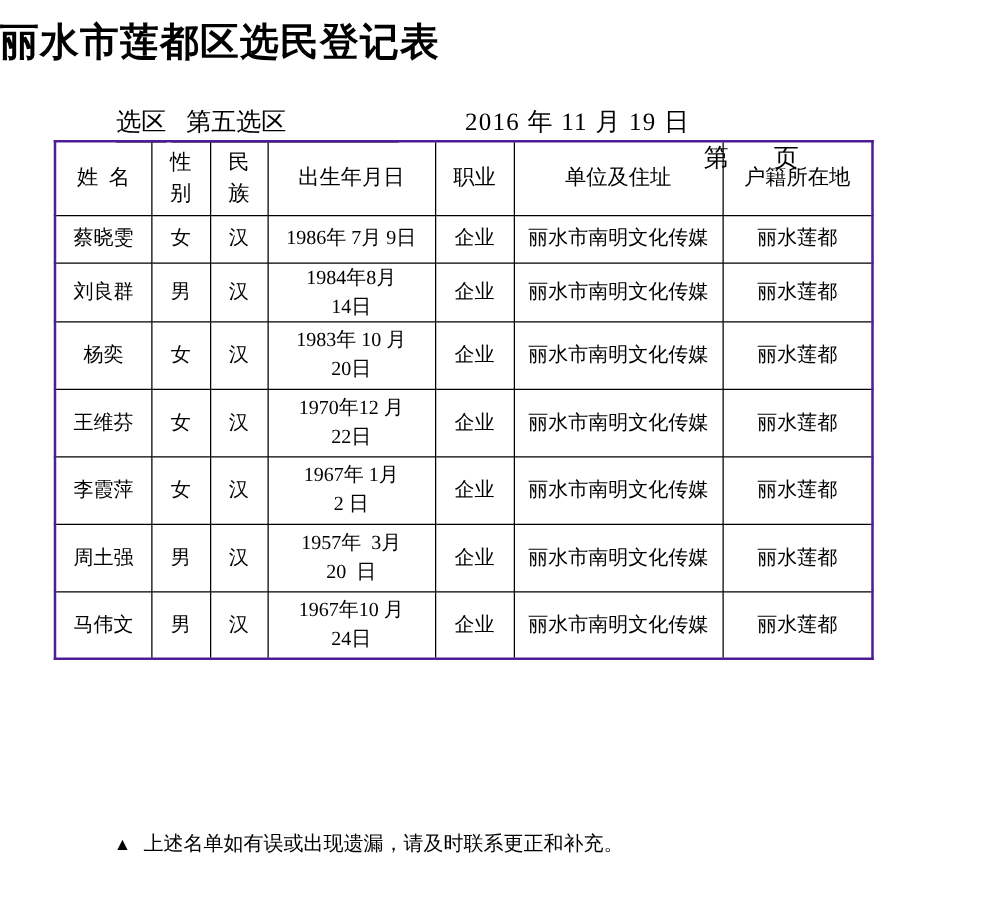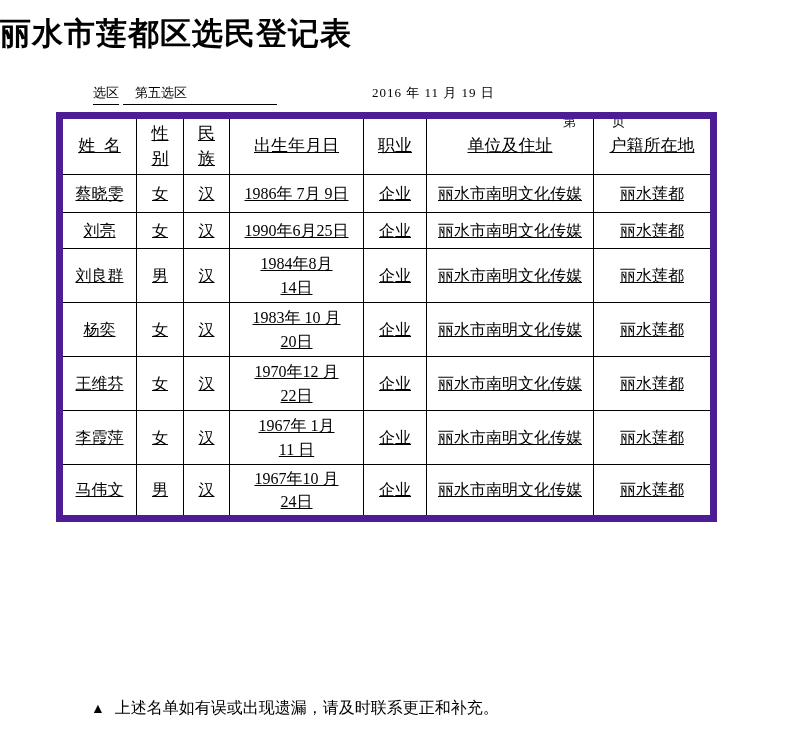--- a/index.html
+++ b/index.html
@@ -25,21 +25,21 @@
     font-weight: bold;
     letter-spacing: 1px;
     font-family: "Liberation Sans", "DejaVu Sans", sans-serif;
   }
   .info-line {
     position: absolute;
     top: 84px;
     left: 0;
     width: 100%;
     height: 26px;
-    font-size: 13px;
+    font-size: 20px;
   }
   .district {
     position: absolute;
     left: 93px;
     top: 0;
   }
   .u-label {
     display: inline-block;
     border-bottom: 1px solid #000;
     padding-bottom: 2px;
@@ -61,27 +61,26 @@
     left: 563px;
     top: 0;
     margin-top: 29px;
   }
   .page-gap {
     display: inline-block;
     width: 36px;
   }
   table.voter-table {
     position: absolute;
-    left: 56px;
+    left: 43px;
     top: 112px;
     width: 654px;
     border-collapse: collapse;
     table-layout: fixed;
-    border: 7px solid #4c1d95;
-    text-decoration: underline;
+    border: 2px solid #4c1d95;
   }
   .voter-table th,
   .voter-table td {
     border: 1px solid #000;
     text-align: center;
     vertical-align: middle;
     padding: 0 2px;
     font-weight: normal;
     font-size: 16px;
     line-height: 1.45;
@@ -93,21 +92,21 @@
   .voter-table tbody tr { height: 54px; }
   .voter-table tbody tr:nth-child(1) { height: 38px; }
   .voter-table tbody tr:nth-child(2) { height: 36px; }
   .cell-birthdate {
     font-size: 15px;
     line-height: 1.55;
   }
   .doc-footer {
     position: absolute;
     left: 91px;
-    top: 696px;
+    top: 664px;
     font-size: 16px;
     line-height: 23px;
   }
   .footer-row { white-space: pre-wrap; }
   .marker-icon {
     font-size: 14px;
     margin-right: 10px;
   }
 </style>
 </head>
@@ -148,29 +147,20 @@
       <tr>
     <td class="cell-name">蔡晓雯</td>
     <td class="cell-gender">女</td>
     <td class="cell-ethnicity">汉</td>
     <td class="cell-birthdate">1986年 7月 9日</td>
     <td class="cell-occupation">企业</td>
     <td class="cell-unit">丽水市南明文化传媒</td>
     <td class="cell-registry">丽水莲都</td>
   </tr>
       <tr>
-    <td class="cell-name">刘亮</td>
-    <td class="cell-gender">女</td>
-    <td class="cell-ethnicity">汉</td>
-    <td class="cell-birthdate">1990年6月25日</td>
-    <td class="cell-occupation">企业</td>
-    <td class="cell-unit">丽水市南明文化传媒</td>
-    <td class="cell-registry">丽水莲都</td>
-  </tr>
-      <tr>
     <td class="cell-name">刘良群</td>
     <td class="cell-gender">男</td>
     <td class="cell-ethnicity">汉</td>
     <td class="cell-birthdate">1984年8月
 14日</td>
     <td class="cell-occupation">企业</td>
     <td class="cell-unit">丽水市南明文化传媒</td>
     <td class="cell-registry">丽水莲都</td>
   </tr>
       <tr>
@@ -191,21 +181,31 @@
 22日</td>
     <td class="cell-occupation">企业</td>
     <td class="cell-unit">丽水市南明文化传媒</td>
     <td class="cell-registry">丽水莲都</td>
   </tr>
       <tr>
     <td class="cell-name">李霞萍</td>
     <td class="cell-gender">女</td>
     <td class="cell-ethnicity">汉</td>
     <td class="cell-birthdate">1967年 1月
-11 日</td>
+2 日</td>
+    <td class="cell-occupation">企业</td>
+    <td class="cell-unit">丽水市南明文化传媒</td>
+    <td class="cell-registry">丽水莲都</td>
+  </tr>
+      <tr>
+    <td class="cell-name">周土强</td>
+    <td class="cell-gender">男</td>
+    <td class="cell-ethnicity">汉</td>
+    <td class="cell-birthdate">1957年  3月
+20  日</td>
     <td class="cell-occupation">企业</td>
     <td class="cell-unit">丽水市南明文化传媒</td>
     <td class="cell-registry">丽水莲都</td>
   </tr>
       <tr>
     <td class="cell-name">马伟文</td>
     <td class="cell-gender">男</td>
     <td class="cell-ethnicity">汉</td>
     <td class="cell-birthdate">1967年10 月
 24日</td>

